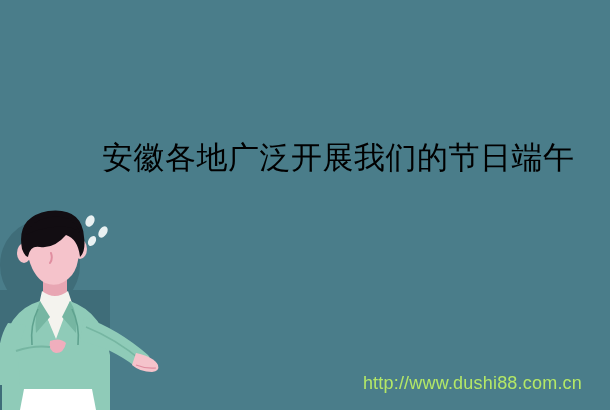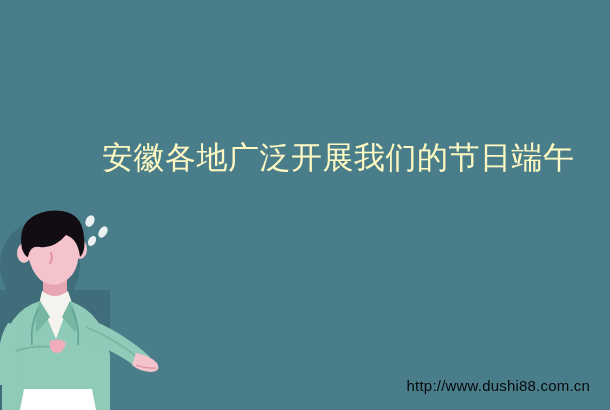--- a/index.html
+++ b/index.html
@@ -17,35 +17,35 @@
   }
 
   
   #title-block {
     position: absolute;
     left: 102px;
     top: 133px;
     width: 490px;
   }
   .title-line {
-    color: #fef9c3;
+    color: #000000;
     font-size: 31px;
     line-height: 50px;
     letter-spacing: 0.5px;
     white-space: nowrap;
     font-weight: 400;
   }
 
   
   #watermark {
     position: absolute;
-    right: 20px;
+    right: 28px;
     bottom: 16px;
-    color: #000000;
-    font-size: 15px;
+    color: #bef264;
+    font-size: 18px;
     letter-spacing: 0.2px;
     opacity: 0.92;
   }
 
   
   #illustration {
     position: absolute;
     left: 0;
     top: 205px;
     width: 210px;

